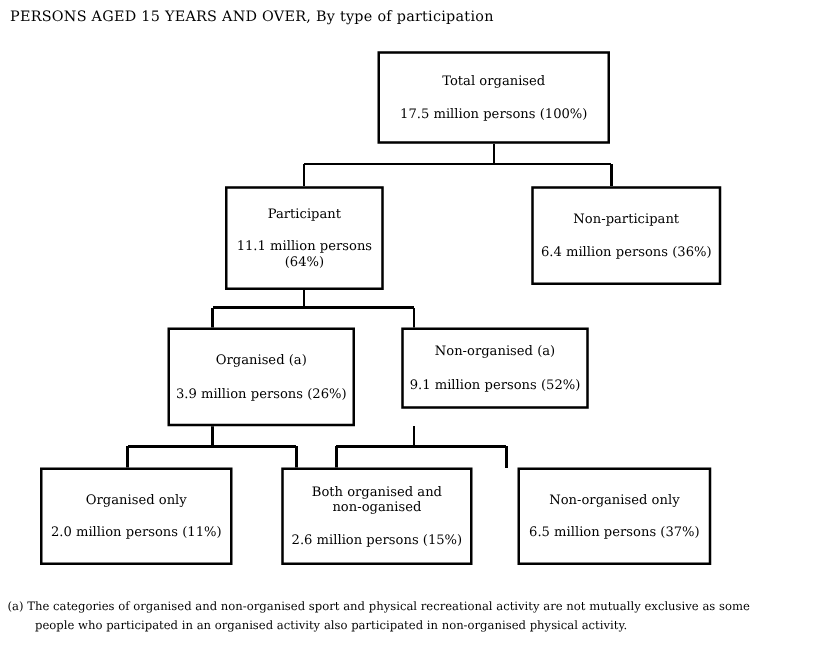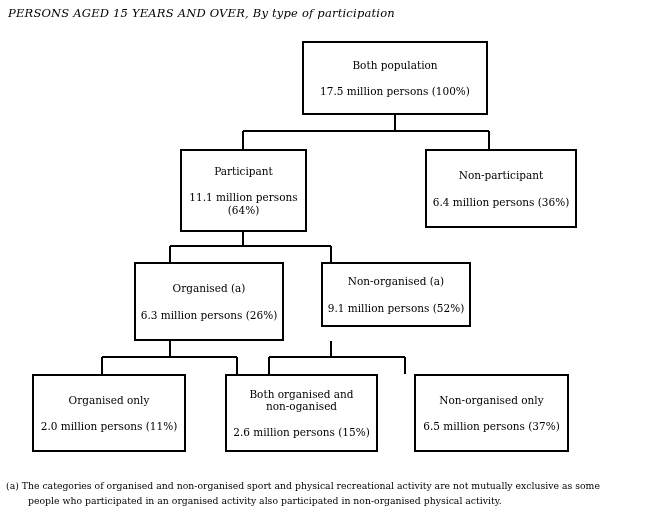--- a/index.html
+++ b/index.html
@@ -15,21 +15,20 @@
     font-family: "DejaVu Serif", "Liberation Serif", serif;
     color: #000000;
   }
   #chart-title {
     position: absolute;
     left: 8px;
     top: 6px;
     font-size: 11.5px;
     letter-spacing: 0.2px;
     white-space: nowrap;
-    font-style: italic;
   }
   #connector-layer {
     position: absolute;
     left: 0;
     top: 0;
     width: 655px;
     height: 518px;
     pointer-events: none;
   }
   .node-box {
@@ -93,37 +92,37 @@
     <path d="M 237 357 L 237 374"></path>
 
     <path d="M 331 341 L 331 357"></path>
     <path d="M 269 357 L 405 357"></path>
     <path d="M 269 357 L 269 374"></path>
     <path d="M 405 357 L 405 374"></path>
   </g>
 </svg>
 
 <div class="node-box" style="left:302px; top:41px; width:186px; height:74px;">
-  <div class="node-label">Both population</div>
+  <div class="node-label">Total organised</div>
   <div class="node-value">17.5 million persons (100%)</div>
 </div>
 
 <div class="node-box" style="left:180px; top:149px; width:127px; height:83px;">
   <div class="node-label">Participant</div>
   <div class="node-value">11.1 million persons (64%)</div>
 </div>
 
 <div class="node-box" style="left:413px; top:149px; width:152px; height:79px;margin-left:12px;">
   <div class="node-label">Non-participant</div>
   <div class="node-value">6.4 million persons (36%)</div>
 </div>
 
 <div class="node-box" style="left:134px; top:262px; width:150px; height:79px;">
   <div class="node-label">Organised (a)</div>
-  <div class="node-value">6.3 million persons (26%)</div>
+  <div class="node-value">3.9 million persons (26%)</div>
 </div>
 
 <div class="node-box" style="left:321px; top:262px; width:150px; height:65px;">
   <div class="node-label">Non-organised (a)</div>
   <div class="node-value">9.1 million persons (52%)</div>
 </div>
 
 <div class="node-box" style="left:32px; top:374px; width:154px; height:78px;justify-content:center;">
   <div class="node-label">Organised only</div>
   <div class="node-value">2.0 million persons (11%)</div>

